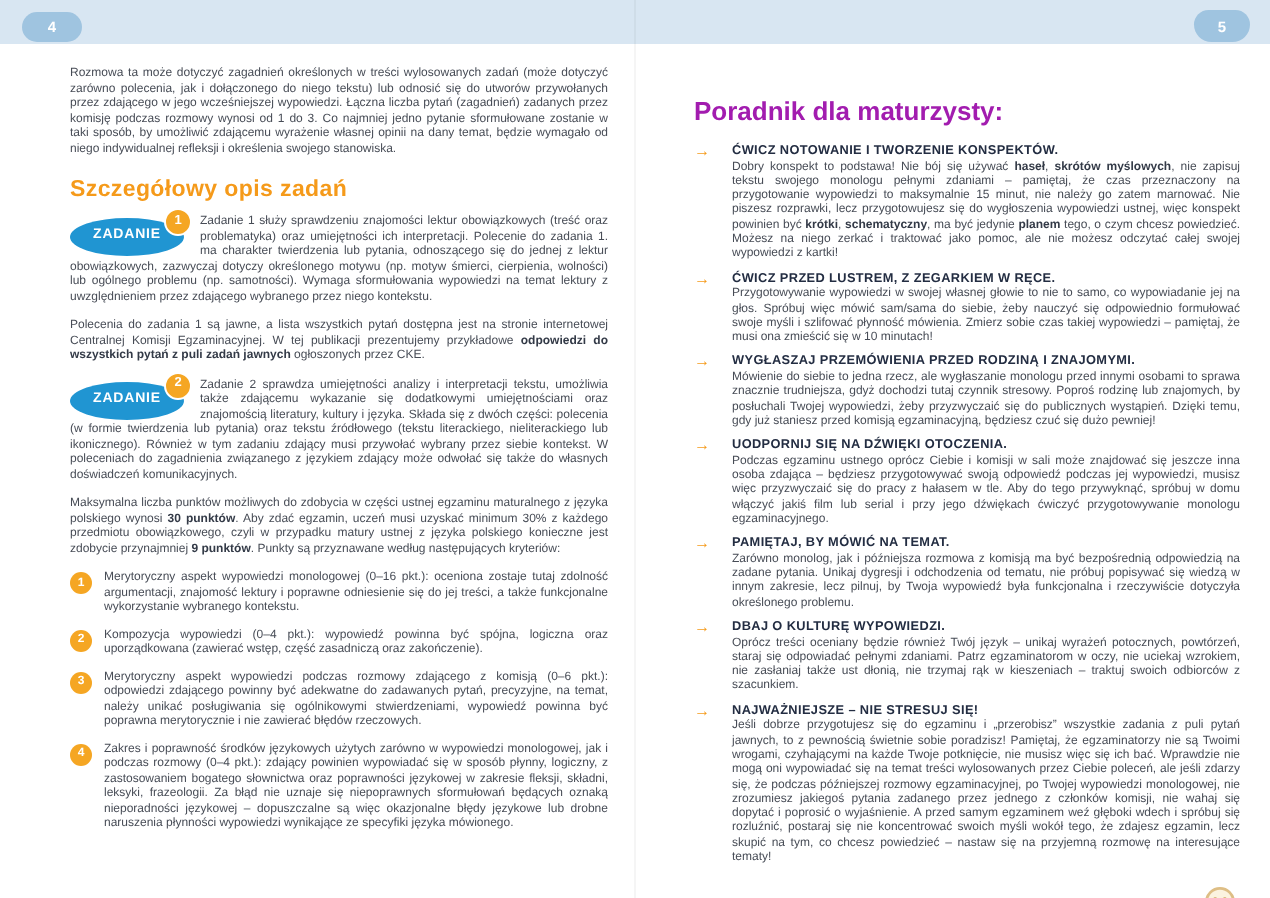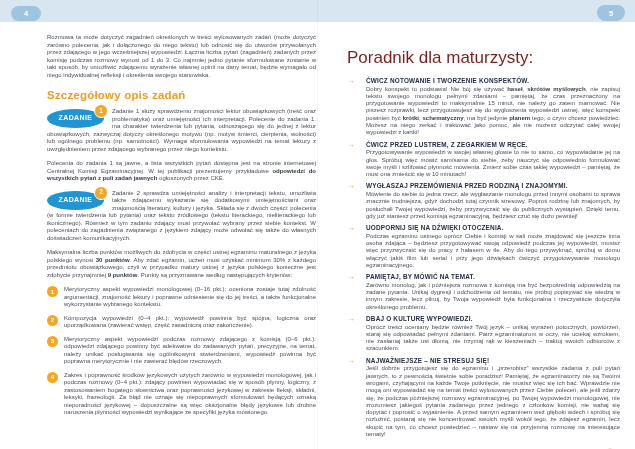--- a/index.html
+++ b/index.html
@@ -5,37 +5,37 @@
   html,body{margin:0;padding:0;background:#fff;}
   .stage{position:relative;width:635px;height:449px;background:#ffffff;overflow:hidden;
          font-family:"Liberation Sans",sans-serif;color:#474c56;}
   .band{position:absolute;top:0;left:0;right:0;height:22px;background:#d8e6f2;}
   .seam{position:absolute;top:0;bottom:0;left:317px;width:1px;background:rgba(0,0,0,0.04);}
   .pagenum{position:absolute;color:#fff;font-weight:bold;font-size:7.5px;
            display:flex;align-items:center;justify-content:center;background:#9fc4e0;}
   .pagenum-left{left:11px;top:6px;width:30px;height:15px;border-radius:9px;}
   .pagenum-right{right:10px;top:5px;width:28px;height:16px;border-radius:10px 10px 12px 12px;}
   .page{position:absolute;top:22px;box-sizing:border-box;height:427px;}
-  .page-left{left:12px;width:317px;padding:12px 13px 0 35px;}
+  .page-left{left:0;width:317px;padding:12px 13px 0 35px;}
   .page-right{left:317px;width:318px;padding:12px 15px 0 30px;}
   .body{font-size:6px;line-height:1.25;text-align:justify;margin:0 0 7px 0;}
   b{color:#333a47;}
   h2.section{color:#f59a1a;font-size:11.5px;font-weight:bold;margin:10px 0 7px 0;letter-spacing:0.2px;}
   .task-block{margin:0 0 7px 0;}
   .task-badge{float:left;position:relative;width:57px;height:19px;background:#2095d2;border-radius:50%;
               margin:1px 8px 2px 0;display:flex;align-items:center;justify-content:center;}
   .task-badge-label{color:#fff;font-weight:bold;font-size:7px;letter-spacing:0.4px;}
   .task-badge-num{position:absolute;top:-5px;right:-4px;width:12px;height:12px;border-radius:50%;
                   background:#f5a623;color:#fff;font-weight:bold;font-size:6.5px;
                   display:flex;align-items:center;justify-content:center;border:1px solid #fff;box-sizing:content-box;}
   .crit{position:relative;padding-left:17px;margin-bottom:6px;}
   .crit-num{position:absolute;left:0;top:0;width:11px;height:11px;border-radius:50%;background:#f5a623;
             color:#fff;font-weight:bold;font-size:6px;display:flex;align-items:center;justify-content:center;}
   .crit-text{display:block;font-size:6px;line-height:1.25;text-align:justify;}
-  h1.guide{color:#7f1d1d;font-size:17px;font-weight:normal;margin:14px 0 9px 0;}
+  h1.guide{color:#a21caf;font-size:13px;font-weight:bold;margin:14px 0 9px 0;}
   .tip{position:relative;padding-left:19px;margin-bottom:4px;}
   .tip-arrow{position:absolute;left:0;top:-1px;color:#f59a1a;font-size:8px;font-weight:bold;}
   .tip-title{color:#232d42;font-size:6.4px;font-weight:bold;letter-spacing:0.2px;margin-bottom:1.5px;}
   .tip-text{font-size:6px;line-height:1.22;text-align:justify;}
   .closing{display:flex;justify-content:flex-end;align-items:center;gap:6px;margin-top:10px;padding-right:2px;}
 </style>
 </head>
 <body>
 
 <div class="stage">

